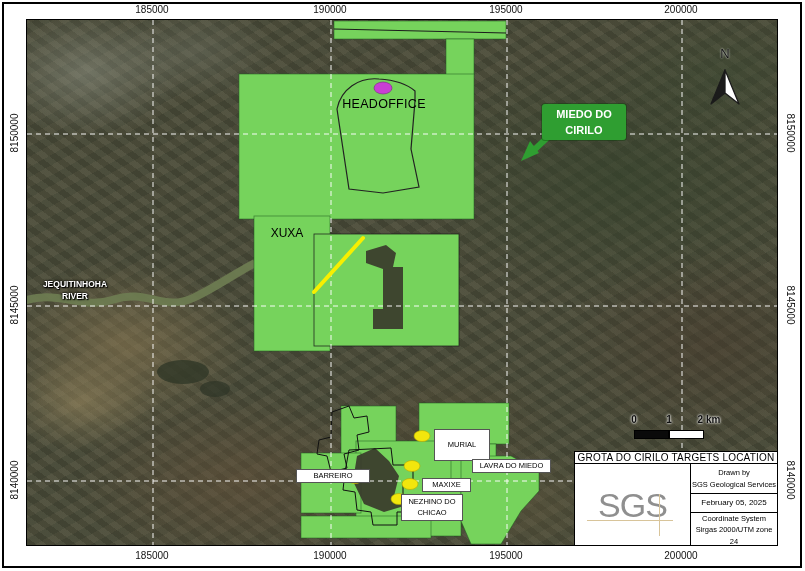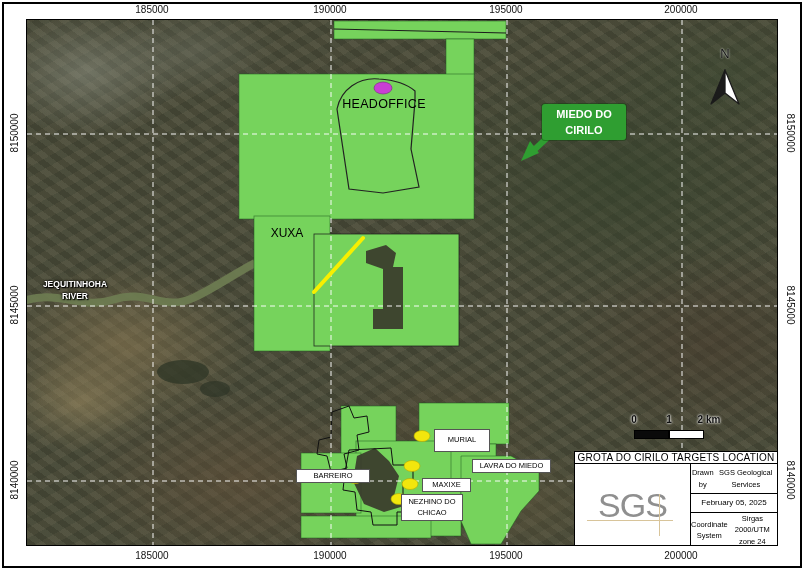--- a/index.html
+++ b/index.html
@@ -44,21 +44,21 @@
 
   
   .callout { position:absolute; left:515px; top:84px; width:84px; height:36px; background:#2f9e31;
              border-radius:3px; color:#fff; font-weight:700; font-size:11px; line-height:1.45;
              text-align:center; padding-top:3px; box-shadow:0 0 0 1px rgba(0,60,0,.35); }
 
   
   .target-label { position:absolute; background:#fff; border:1px solid #555; color:#000;
                   font-size:7.5px; text-align:center; display:flex; align-items:center;
                   justify-content:center; line-height:1.35; padding:1px 2px; }
-  .t-murial   { left:407px; top:409px; width:56px; height:23px; }
+  .t-murial   { left:407px; top:409px; width:56px; height:32px; }
   .t-lavra    { left:398px; top:439px; width:79px; height:14px;margin-left:47px; }
   .t-barreiro { left:269px; top:449px; width:74px; height:14px; }
   .t-maxixe   { left:395px; top:458px; width:49px; height:14px; }
   .t-nezhino  { left:374px; top:474px; width:62px; height:27px; }
 
   
   .scale-num { position:absolute; font-size:10px; font-weight:700; color:#111;
                text-shadow:0 0 2px #fff, 0 0 3px #fff; width:40px; text-align:center; }
   .scale-seg { position:absolute; height:9px; width:35px; border:1px solid #000; }
   .seg-black { left:607px; top:410px; background:#0a0a0a; }
@@ -80,21 +80,21 @@
   .tblock-header { height:19px; border-bottom:1px solid #000; display:flex; align-items:center;
                    justify-content:center; font-size:10px; color:#000; letter-spacing:.2px; }
   .tblock-body { flex:1; display:flex; }
   .tblock-logo { width:116px; border-right:1px solid #000; position:relative; display:flex;
                  align-items:center; justify-content:center; }
   .sgs-text { font-size:34px; font-weight:400; color:#8f8f8f; letter-spacing:-1px;
               font-family:"Liberation Sans", sans-serif; }
   .sgs-hline { position:absolute; left:12px; top:56px; width:86px; height:1px; background:#d8c49a; }
   .sgs-vline { position:absolute; left:84px; top:30px; width:1px; height:42px; background:#d8c49a; }
   .tblock-meta { flex:1; display:flex; flex-direction:column; }
-  .meta-cell { display:flex; flex-direction:row; align-items:center; justify-content:center;
+  .meta-cell { display:flex; flex-direction:column; align-items:center; justify-content:center;
                font-size:7.5px; color:#000; line-height:1.5; text-align:center; }
   .meta-1 { height:30px; border-bottom:1px solid #000; }
   .meta-2 { height:19px; border-bottom:1px solid #000; font-size:8px; }
   .meta-3 { flex:1; }
 </style>
 </head>
 <body>
 
 <div id="figure">
   <div class="outer-border"></div>

